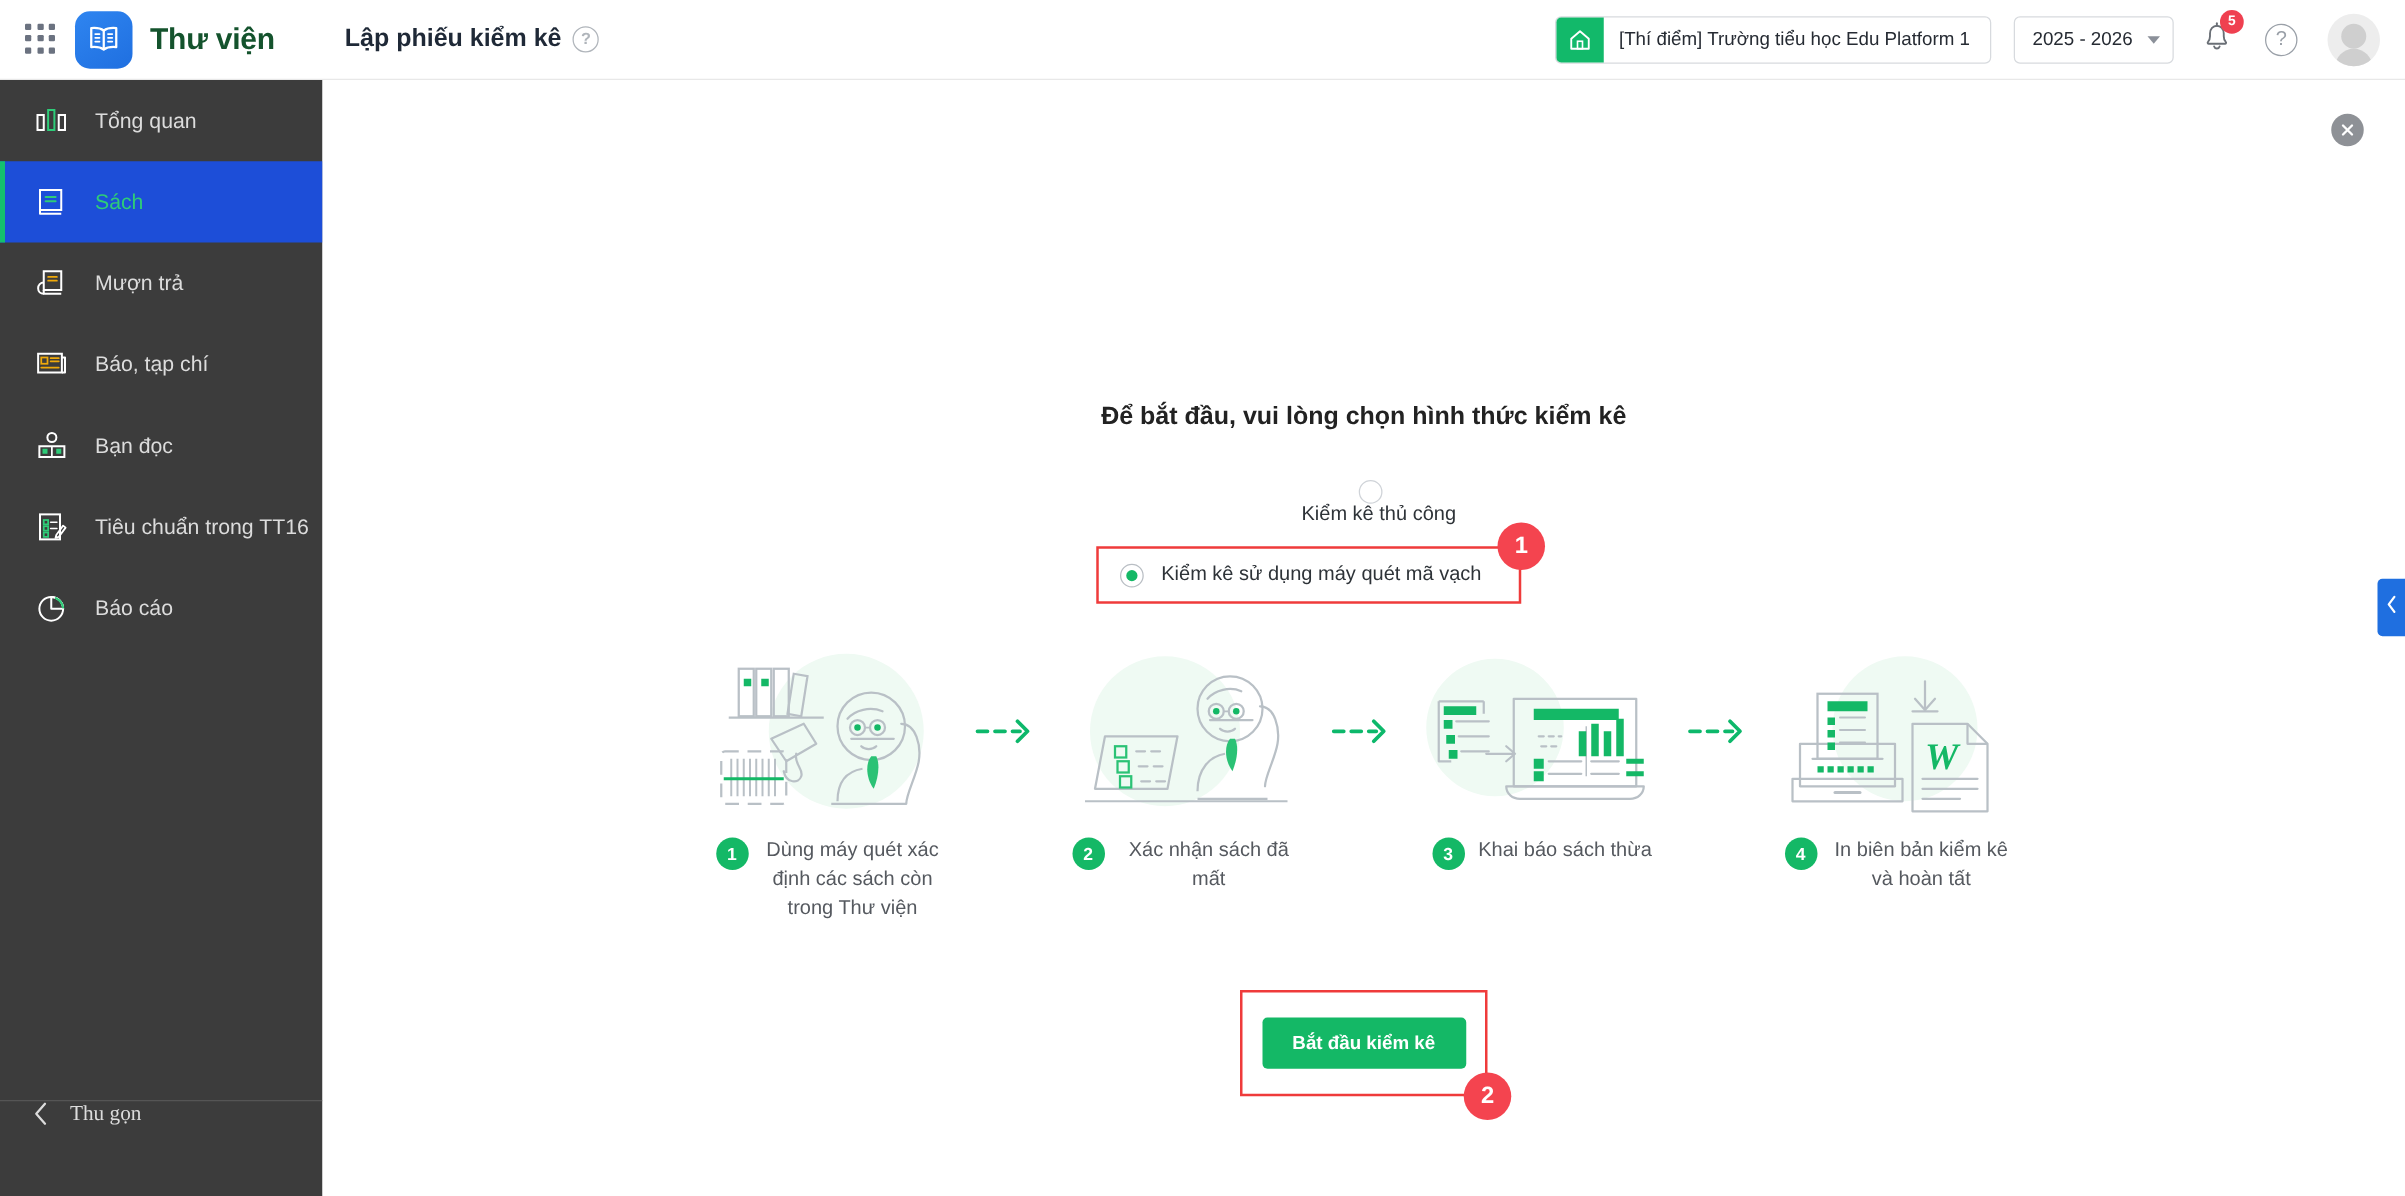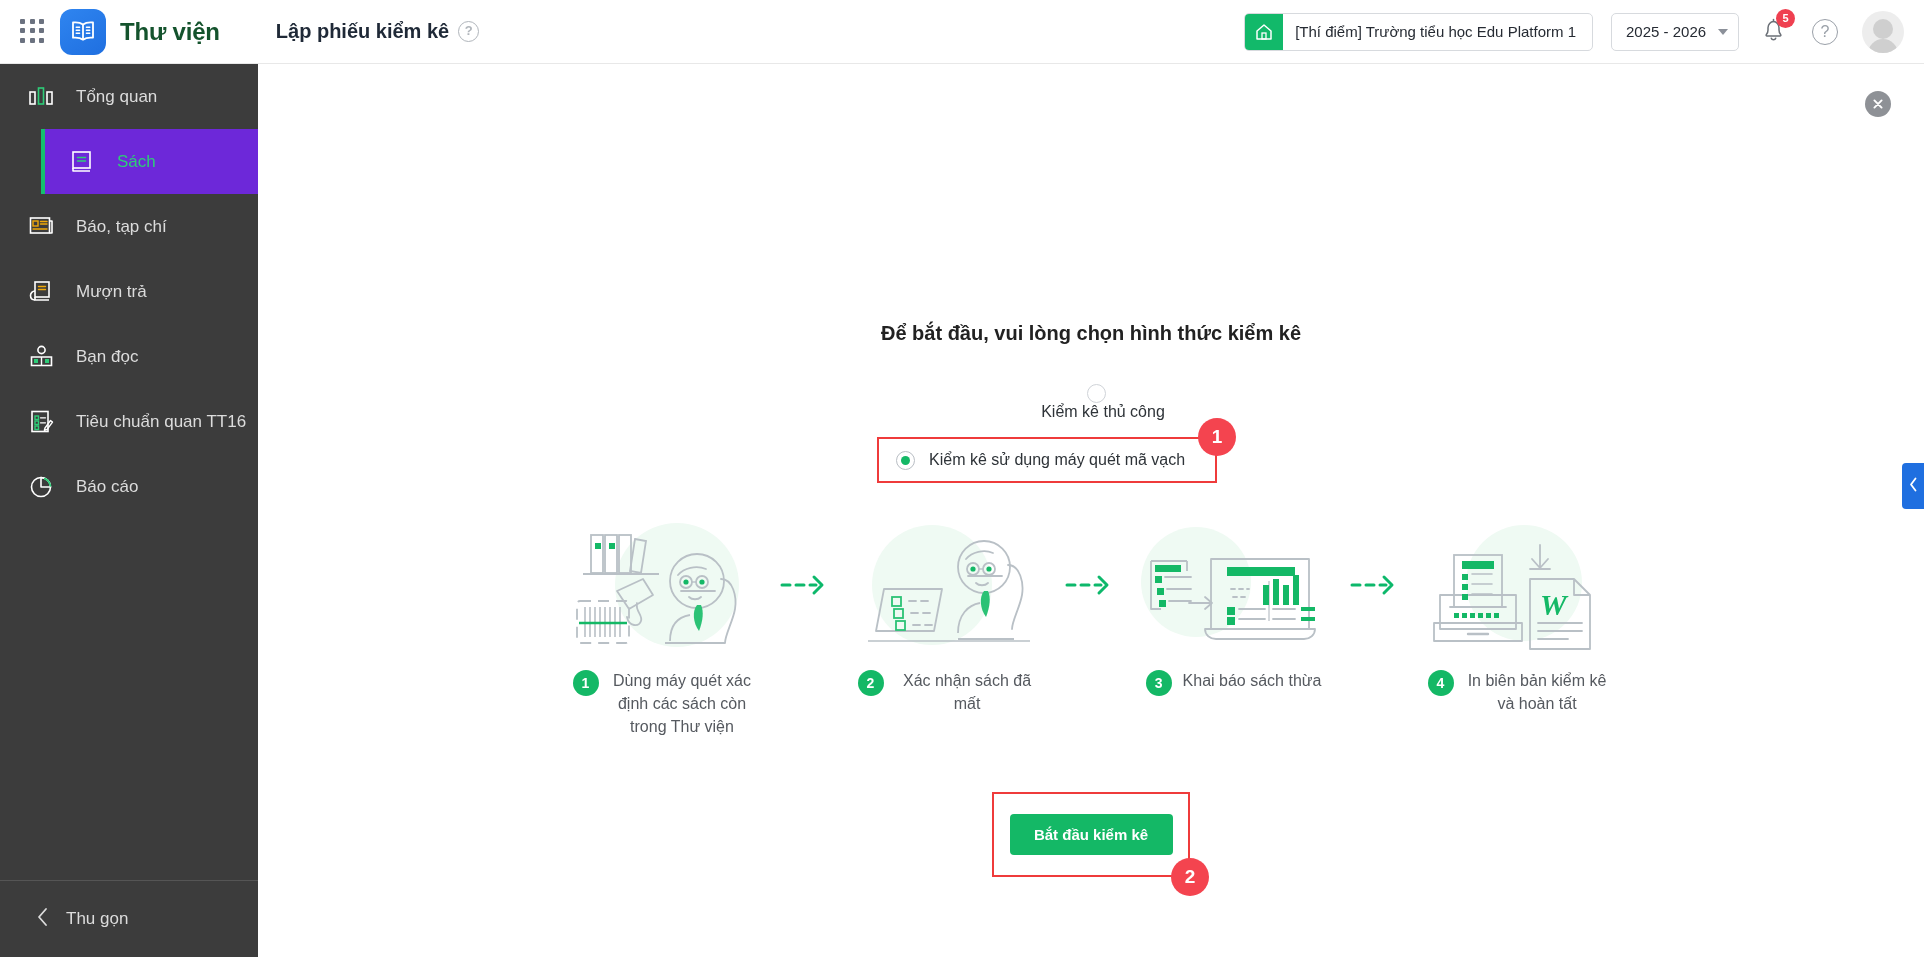--- a/index.html
+++ b/index.html
@@ -91,30 +91,30 @@
   
   #sidebar {
     position: absolute; top: 64px; left: 0; width: 258px; height: 893px;
     background: #3c3c3c;
   }
   .nav-item {
     height: 65px; display: flex; align-items: center;
     padding-left: 26px; cursor: pointer; position: relative;
   }
   .nav-item .lbl { font-size: 17px; color: #dcdcdc; margin-left: 20px; white-space: nowrap; }
-  .nav-item.active { background: #6d28d9; margin-left: 41px; }
+  .nav-item.active { background: #1d4ed8; }
   .nav-item.active::before {
     content: ''; position: absolute; left: 0; top: 0; bottom: 0;
     width: 4px; background: #14c06e;
   }
   .nav-item.active .lbl { color: #2ecc78; }
   .nav-ico { width: 30px; height: 30px; flex: none; display: flex; align-items: center; justify-content: center; }
   .collapse-area {
     position: absolute; bottom: 0; left: 0; width: 258px; height: 77px;
-    border-top: 1px solid #555; display: flex; align-items: center; padding-left: 36px; cursor: pointer;
+    border-top: 1px solid #555; display: flex; align-items: flex-start; padding-left: 26px; cursor: pointer; font-family: Liberation Serif, serif;
   }
   .collapse-area .lbl { font-size: 17px; color: #dcdcdc; margin-left: 16px; }
 
   
   #main {
     position: absolute; top: 64px; left: 258px;
     width: 1666px; height: 893px; background: #fff;
   }
   .close-btn {
     position: absolute; top: 27px; right: 33px; width: 26px; height: 26px;
@@ -269,40 +269,40 @@
         <rect x="4" y="3" width="17" height="16" stroke="#fff" stroke-width="1.6"></rect>
         <path d="M4 19v3h17" stroke="#fff" stroke-width="1.6" stroke-linejoin="round"></path>
         <path d="M8.5 8.5h8M8.5 12h8" stroke="#2ecc78" stroke-width="1.6" stroke-linecap="round"></path>
       </svg>
     </span>
     <span class="lbl">Sách</span>
   </div>
 
   <div class="nav-item">
     <span class="nav-ico">
+      <svg width="27" height="26" viewBox="0 0 27 26" fill="none">
+        <rect x="7" y="3" width="14" height="15" stroke="#fff" stroke-width="1.6"></rect>
+        <path d="M7 18v3h14" stroke="#fff" stroke-width="1.6" stroke-linejoin="round"></path>
+        <path d="M10.5 7.5h7M10.5 10.5h7" stroke="#f0a90a" stroke-width="1.4" stroke-linecap="round"></path>
+        <path d="M7 12c-2.6 0-4.5 2-4.5 4.6S4.4 21 7 21" stroke="#fff" stroke-width="1.6" fill="none"></path>
+      </svg>
+    </span>
+    <span class="lbl">Mượn trả</span>
+  </div>
+
+  <div class="nav-item">
+    <span class="nav-ico">
       <svg width="27" height="25" viewBox="0 0 27 25" fill="none">
         <rect x="2.5" y="4" width="19" height="15" stroke="#fff" stroke-width="1.6"></rect>
         <path d="M21.5 7h2.5v12h-2.5" stroke="#fff" stroke-width="1.6" stroke-linejoin="round"></path>
         <rect x="5" y="7" width="5" height="5" stroke="#f0a90a" stroke-width="1.4"></rect>
         <path d="M12.5 7.5h6.5M12.5 10h6.5M5 15h14" stroke="#f0a90a" stroke-width="1.4" stroke-linecap="round"></path>
       </svg>
     </span>
     <span class="lbl">Báo, tạp chí</span>
-  </div>
-
-  <div class="nav-item">
-    <span class="nav-ico">
-      <svg width="27" height="26" viewBox="0 0 27 26" fill="none">
-        <rect x="7" y="3" width="14" height="15" stroke="#fff" stroke-width="1.6"></rect>
-        <path d="M7 18v3h14" stroke="#fff" stroke-width="1.6" stroke-linejoin="round"></path>
-        <path d="M10.5 7.5h7M10.5 10.5h7" stroke="#f0a90a" stroke-width="1.4" stroke-linecap="round"></path>
-        <path d="M7 12c-2.6 0-4.5 2-4.5 4.6S4.4 21 7 21" stroke="#fff" stroke-width="1.6" fill="none"></path>
-      </svg>
-    </span>
-    <span class="lbl">Mượn trả</span>
   </div>
 
   <div class="nav-item">
     <span class="nav-ico">
       <svg width="27" height="26" viewBox="0 0 27 26" fill="none">
         <circle cx="13.5" cy="6" r="3.6" stroke="#fff" stroke-width="1.6"></circle>
         <path d="M3.5 13h20v8.5h-20z" stroke="#fff" stroke-width="1.6"></path>
         <rect x="6" y="15" width="4" height="4" fill="#2ecc78"></rect>
         <rect x="17" y="15" width="4" height="4" fill="#2ecc78"></rect>
         <path d="M13.5 13v8.5" stroke="#fff" stroke-width="1.4"></path>
@@ -315,21 +315,21 @@
     <span class="nav-ico">
       <svg width="27" height="27" viewBox="0 0 27 27" fill="none">
         <rect x="4" y="3.5" width="16" height="20" stroke="#fff" stroke-width="1.6"></rect>
         <rect x="7" y="8" width="3.5" height="3.5" stroke="#2ecc78" stroke-width="1.4"></rect>
         <rect x="7" y="13" width="3.5" height="3.5" stroke="#2ecc78" stroke-width="1.4"></rect>
         <rect x="7" y="18" width="3.5" height="3.5" stroke="#2ecc78" stroke-width="1.4"></rect>
         <path d="M12.5 9.8h5M12.5 14.8h5" stroke="#fff" stroke-width="1.3" stroke-linecap="round"></path>
         <path d="M17 20l5.5-7.5 2 1.6L19 21.5l-2.6.8.6-2.3z" stroke="#fff" stroke-width="1.4" stroke-linejoin="round"></path>
       </svg>
     </span>
-    <span class="lbl">Tiêu chuẩn quan TT16</span>
+    <span class="lbl">Tiêu chuẩn trong TT16</span>
   </div>
 
 
   <div class="nav-item">
     <span class="nav-ico">
       <svg width="27" height="27" viewBox="0 0 27 27" fill="none">
         <circle cx="13" cy="14" r="9.5" stroke="#fff" stroke-width="1.6"></circle>
         <path d="M13 14V4.5A9.5 9.5 0 0 1 22.5 14z" stroke="#fff" stroke-width="1.6" stroke-linejoin="round"></path>
         <path d="M16.8 5.6a9.5 9.5 0 0 1 5.6 7.3" stroke="#2ecc78" stroke-width="1.8" stroke-linecap="round" fill="none"></path>
       </svg>

